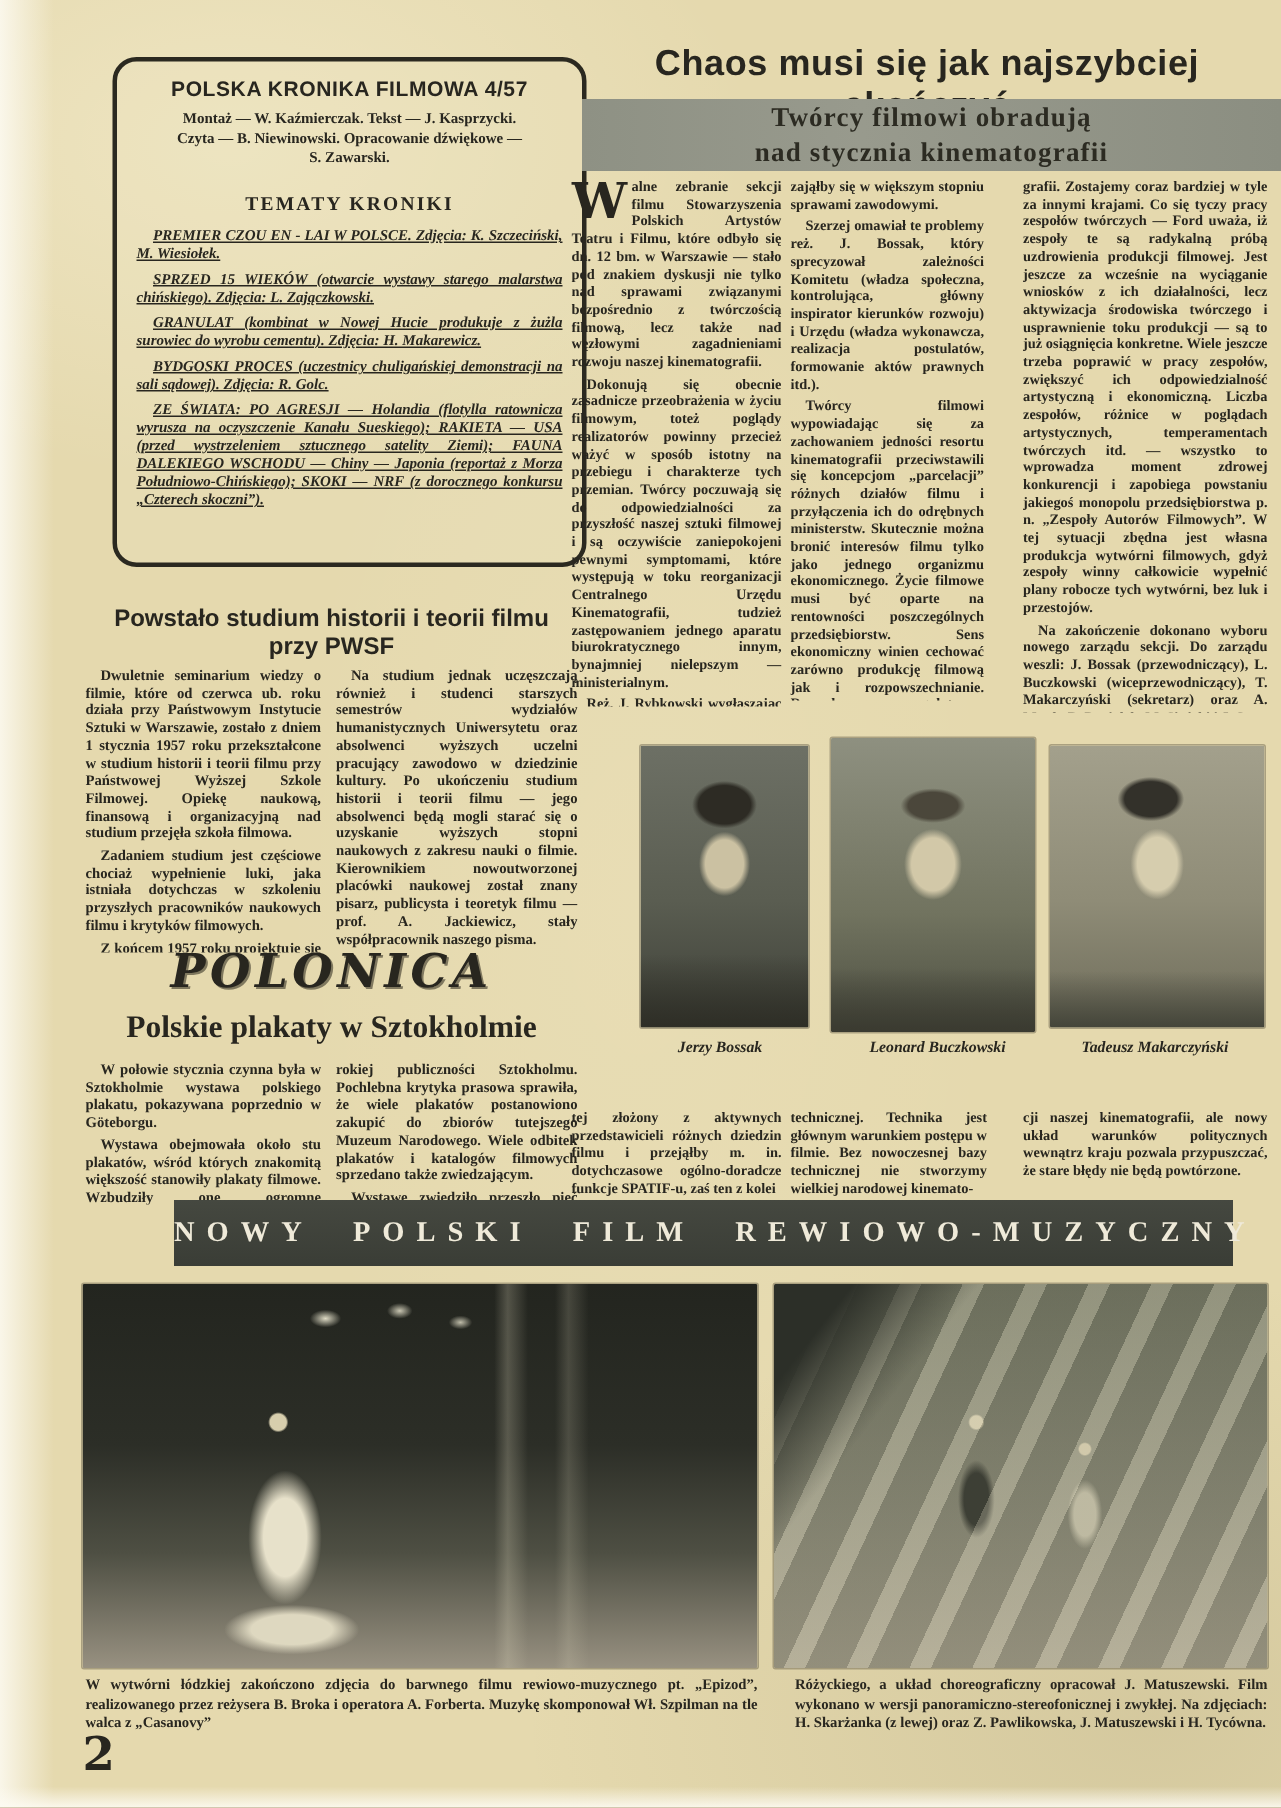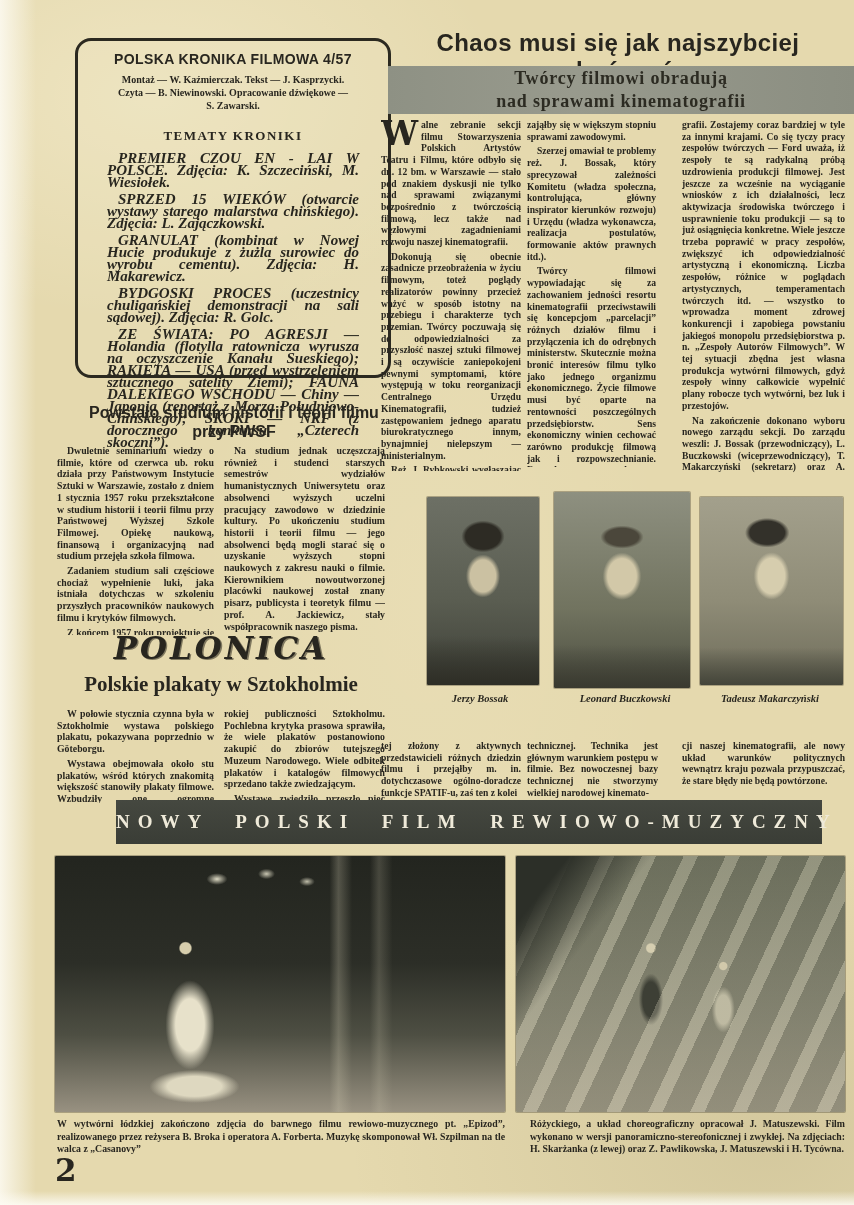--- a/index.html
+++ b/index.html
@@ -25,22 +25,22 @@
   
   .kronika-box{
     left:75px;top:38px;width:284px;height:318px;
     border:3px solid #2b2920;border-radius:16px;
     padding:8px 13px;background:rgba(235,226,190,.25);
   }
   .kronika-title{text-align:center;font-family:"Liberation Sans",sans-serif;
     font-weight:700;font-size:14px;letter-spacing:.4px;margin:2px 0 6px;}
   .kronika-credits{font-weight:700;font-size:10px;line-height:13px;text-align:center;}
   .kronika-sub{text-align:center;font-weight:700;font-size:13px;letter-spacing:1.5px;margin:16px 0 8px;}
-  .kronika-item{font-style:italic;font-weight:700;font-size:15px;line-height:12px;
-    text-align:justify;text-indent:11px;margin:0 16px 5px;}
+  .kronika-item{font-style:italic;font-weight:700;font-size:10px;line-height:12px;
+    text-align:justify;text-indent:11px;margin:0 0 5px;text-decoration:underline;}
 
   
   .headline{left:388px;top:29px;width:460px;text-align:center;
     font-family:"Liberation Sans",sans-serif;font-weight:700;font-size:24px;letter-spacing:.4px;}
   .subhead-bar{left:388px;top:66px;width:466px;height:48px;
     background:linear-gradient(90deg,#8e9184 0%,#989a8d 40%,#8b8e81 100%);
     text-align:center;color:#2c2b22;
     font-weight:700;font-size:18px;line-height:23px;padding-top:1px;box-sizing:border-box;
     letter-spacing:.8px;
   }
@@ -79,21 +79,21 @@
   .photo-cap{font-style:italic;font-weight:700;font-size:10.5px;text-align:center;}
   .cap1{left:400px;top:693px;width:160px;}
   .cap2{left:545px;top:693px;width:160px;}
   .cap3{left:685px;top:693px;width:170px;}
 
   .col-b1{left:381px;top:740px;width:140px;height:60px;}
   .col-b2{left:527px;top:740px;width:131px;height:60px;}
   .col-b3{left:682px;top:740px;width:163px;height:60px;}
 
   
-  .pwsf-title{left:68px;top:403px;width:332px;text-align:center;
+  .pwsf-title{left:55px;top:403px;width:332px;text-align:center;
     font-family:"Liberation Sans",sans-serif;font-weight:700;font-size:16px;line-height:19px;}
   .pwsf-col1{left:57px;top:445px;width:157px;height:190px;font-size:9.8px;}
   .pwsf-col2{left:224px;top:445px;width:161px;height:190px;font-size:9.8px;}
 
   
   .polonica-logo{left:55px;top:630px;width:332px;text-align:center;
     font-family:"DejaVu Serif",serif;font-style:italic;font-weight:700;font-size:31px;
     letter-spacing:3px;text-shadow:1.4px 1.4px 0 rgba(43,40,30,.55);}
   .polonica-sub{left:55px;top:672px;width:332px;text-align:center;
     font-weight:700;font-size:21px;}
@@ -145,21 +145,21 @@
     <p class="kronika-item">PREMIER CZOU EN - LAI W POLSCE. Zdjęcia: K. Szczeciński, M. Wiesiołek.</p>
     <p class="kronika-item">SPRZED 15 WIEKÓW (otwarcie wystawy starego malarstwa chińskiego). Zdjęcia: L. Zajączkowski.</p>
     <p class="kronika-item">GRANULAT (kombinat w Nowej Hucie produkuje z żużla surowiec do wyrobu cementu). Zdjęcia: H. Makarewicz.</p>
     <p class="kronika-item">BYDGOSKI PROCES (uczestnicy chuligańskiej demonstracji na sali sądowej). Zdjęcia: R. Golc.</p>
     <p class="kronika-item">ZE ŚWIATA: PO AGRESJI — Holandia (flotylla ratownicza wyrusza na oczyszczenie Kanału Sueskiego); RAKIETA — USA (przed wystrzeleniem sztucznego satelity Ziemi); FAUNA DALEKIEGO WSCHODU — Chiny — Japonia (reportaż z Morza Południowo-Chińskiego); SKOKI — NRF (z dorocznego konkursu „Czterech skoczni”).</p>
   </div>
 
   <div class="abs headline">Chaos musi się jak najszybciej skończyć</div>
   <div class="abs subhead-bar">
     <div>Twórcy filmowi obradują</div>
-    <div>nad sprawami kinematografii</div>
+    <div>nad stycznia kinematografii</div>
   </div>
 
   <div class="abs bodytxt col-a1">
     <p class="noind"><span class="dropcap">W</span><span>alne zebranie sekcji filmu Stowarzyszenia Polskich Artystów Teatru i Filmu, które odbyło się dn. 12 bm. w Warszawie — stało pod znakiem dyskusji nie tylko nad sprawami związanymi bezpośrednio z twórczością filmową, lecz także nad węzłowymi zagadnieniami rozwoju naszej kinematografii.</span></p>
     <p>Dokonują się obecnie zasadnicze przeobrażenia w życiu filmowym, toteż poglądy realizatorów powinny przecież ważyć w sposób istotny na przebiegu i charakterze tych przemian. Twórcy poczuwają się do odpowiedzialności za przyszłość naszej sztuki filmowej i są oczywiście zaniepokojeni pewnymi symptomami, które występują w toku reorganizacji Centralnego Urzędu Kinematografii, tudzież zastępowaniem jednego aparatu biurokratycznego innym, bynajmniej nielepszym — ministerialnym.</p>
     <p>Reż. J. Rybkowski wygłaszając referat sprawozdawczy w imieniu ustępującego zarządu zwrócił uwagę, iż sprawą naczelną dnia jest proces reorganizacji kinematografii. Jak najszybciej należy powołać Komitet, który by działał jako ciało społeczne — będąc instancją nadrzędną w stosunku do Urzędu Kinematografii. Komi-</p>
   </div>
   <div class="abs bodytxt col-a2">
     <p class="noind">zająłby się w większym stopniu sprawami zawodowymi.</p>
     <p>Szerzej omawiał te problemy reż. J. Bossak, który sprecyzował zależności Komitetu (władza społeczna, kontrolująca, główny inspirator kierunków rozwoju) i Urzędu (władza wykonawcza, realizacja postulatów, formowanie aktów prawnych itd.).</p>
@@ -188,21 +188,21 @@
   <div class="abs bodytxt col-b2">
     <p class="noind">technicznej. Technika jest głównym warunkiem postępu w filmie. Bez nowoczesnej bazy technicznej nie stworzymy wielkiej narodowej kinemato-</p>
   </div>
 
   <div class="abs pwsf-title">
     <div>Powstało studium historii i teorii filmu</div>
     <div>przy PWSF</div>
   </div>
   <div class="abs bodytxt pwsf-col1">
     <p>Dwuletnie seminarium wiedzy o filmie, które od czerwca ub. roku działa przy Państwowym Instytucie Sztuki w Warszawie, zostało z dniem 1 stycznia 1957 roku przekształcone w studium historii i teorii filmu przy Państwowej Wyższej Szkole Filmowej. Opiekę naukową, finansową i organizacyjną nad studium przejęła szkoła filmowa.</p>
-    <p>Zadaniem studium sali częściowe chociaż wypełnienie luki, jaka istniała dotychczas w szkoleniu przyszłych pracowników naukowych filmu i krytyków filmowych.</p>
+    <p>Zadaniem studium jest częściowe chociaż wypełnienie luki, jaka istniała dotychczas w szkoleniu przyszłych pracowników naukowych filmu i krytyków filmowych.</p>
     <p>Z końcem 1957 roku projektuje się także utworzenie wydziału historii i teorii filmu PWSF, przy czym studium ma</p>
   </div>
   <div class="abs bodytxt pwsf-col2">
     <p>Na studium jednak uczęszczają również i studenci starszych semestrów wydziałów humanistycznych Uniwersytetu oraz absolwenci wyższych uczelni pracujący zawodowo w dziedzinie kultury. Po ukończeniu studium historii i teorii filmu — jego absolwenci będą mogli starać się o uzyskanie wyższych stopni naukowych z zakresu nauki o filmie. Kierownikiem nowoutworzonej placówki naukowej został znany pisarz, publicysta i teoretyk filmu — prof. A. Jackiewicz, stały współpracownik naszego pisma.</p>
   </div>
 
   <div class="abs polonica-logo">POLONICA</div>
   <div class="abs polonica-sub">Polskie plakaty w Sztokholmie</div>
   <div class="abs bodytxt pol-col1">
     <p>W połowie stycznia czynna była w Sztokholmie wystawa polskiego plakatu, pokazywana poprzednio w Göteborgu.</p>

